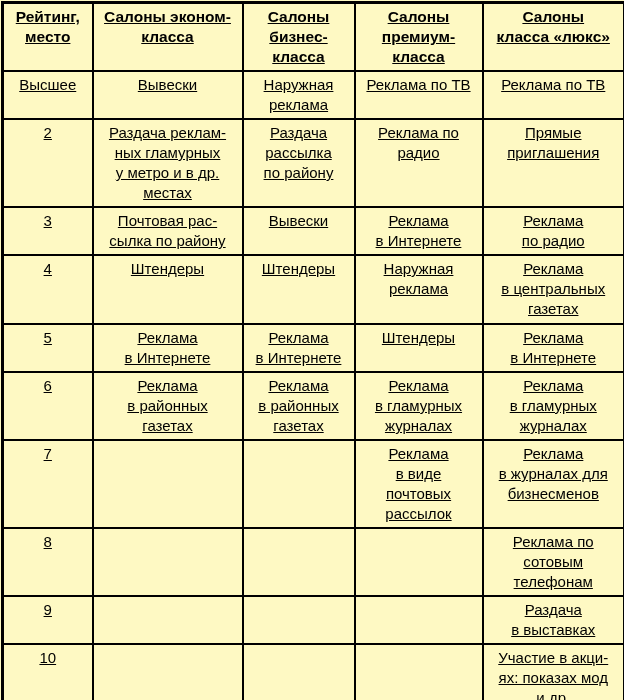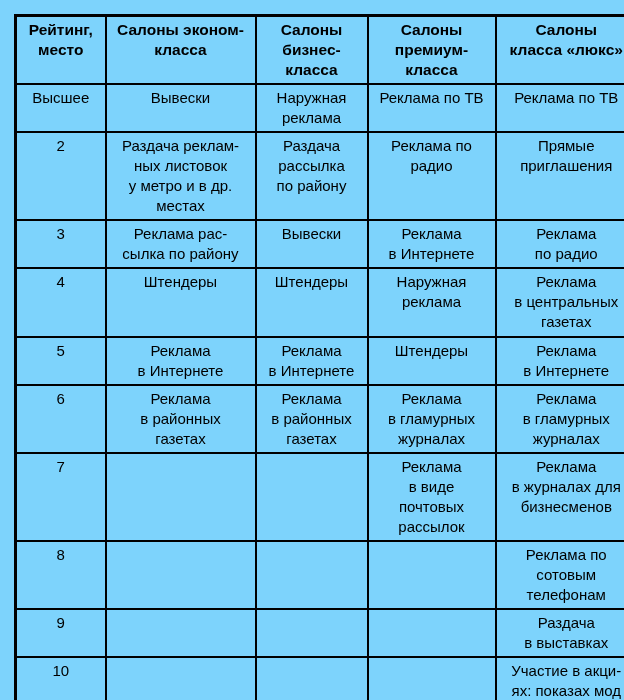--- a/index.html
+++ b/index.html
@@ -3,23 +3,24 @@
 <meta charset="utf-8">
 <style>
   html, body {
     margin: 0;
     padding: 0;
     background: #ffffff;
   }
   .page {
     width: 624px;
     height: 700px;
-    background: #7dd3fc;
+    background: #fef9c3;
     box-sizing: border-box;
-    padding: 14px;
+    padding: 1px;
+    text-decoration: underline;
   }
   table.rating-table {
     border-collapse: collapse;
     table-layout: fixed;
     width: 622px;
     border: 3px solid #000000;
     font-family: "Liberation Sans", sans-serif;
     color: #000000;
   }
   th, td {
@@ -83,34 +84,34 @@
         <td>Высшее</td>
         <td>Вывески</td>
         <td>Наружная
 реклама</td>
         <td>Реклама по ТВ</td>
         <td>Реклама по ТВ</td>
       </tr>
       <tr>
         <td>2</td>
         <td>Раздача реклам-
-ных листовок
+ных гламурных
 у метро и в др.
 местах</td>
         <td>Раздача
 рассылка
 по району</td>
         <td>Реклама по
 радио</td>
         <td>Прямые
 приглашения</td>
       </tr>
       <tr>
         <td>3</td>
-        <td>Реклама рас-
+        <td>Почтовая рас-
 сылка по району</td>
         <td>Вывески</td>
         <td>Реклама
 в Интернете</td>
         <td>Реклама
 по радио</td>
       </tr>
       <tr>
         <td>4</td>
         <td>Штендеры</td>

